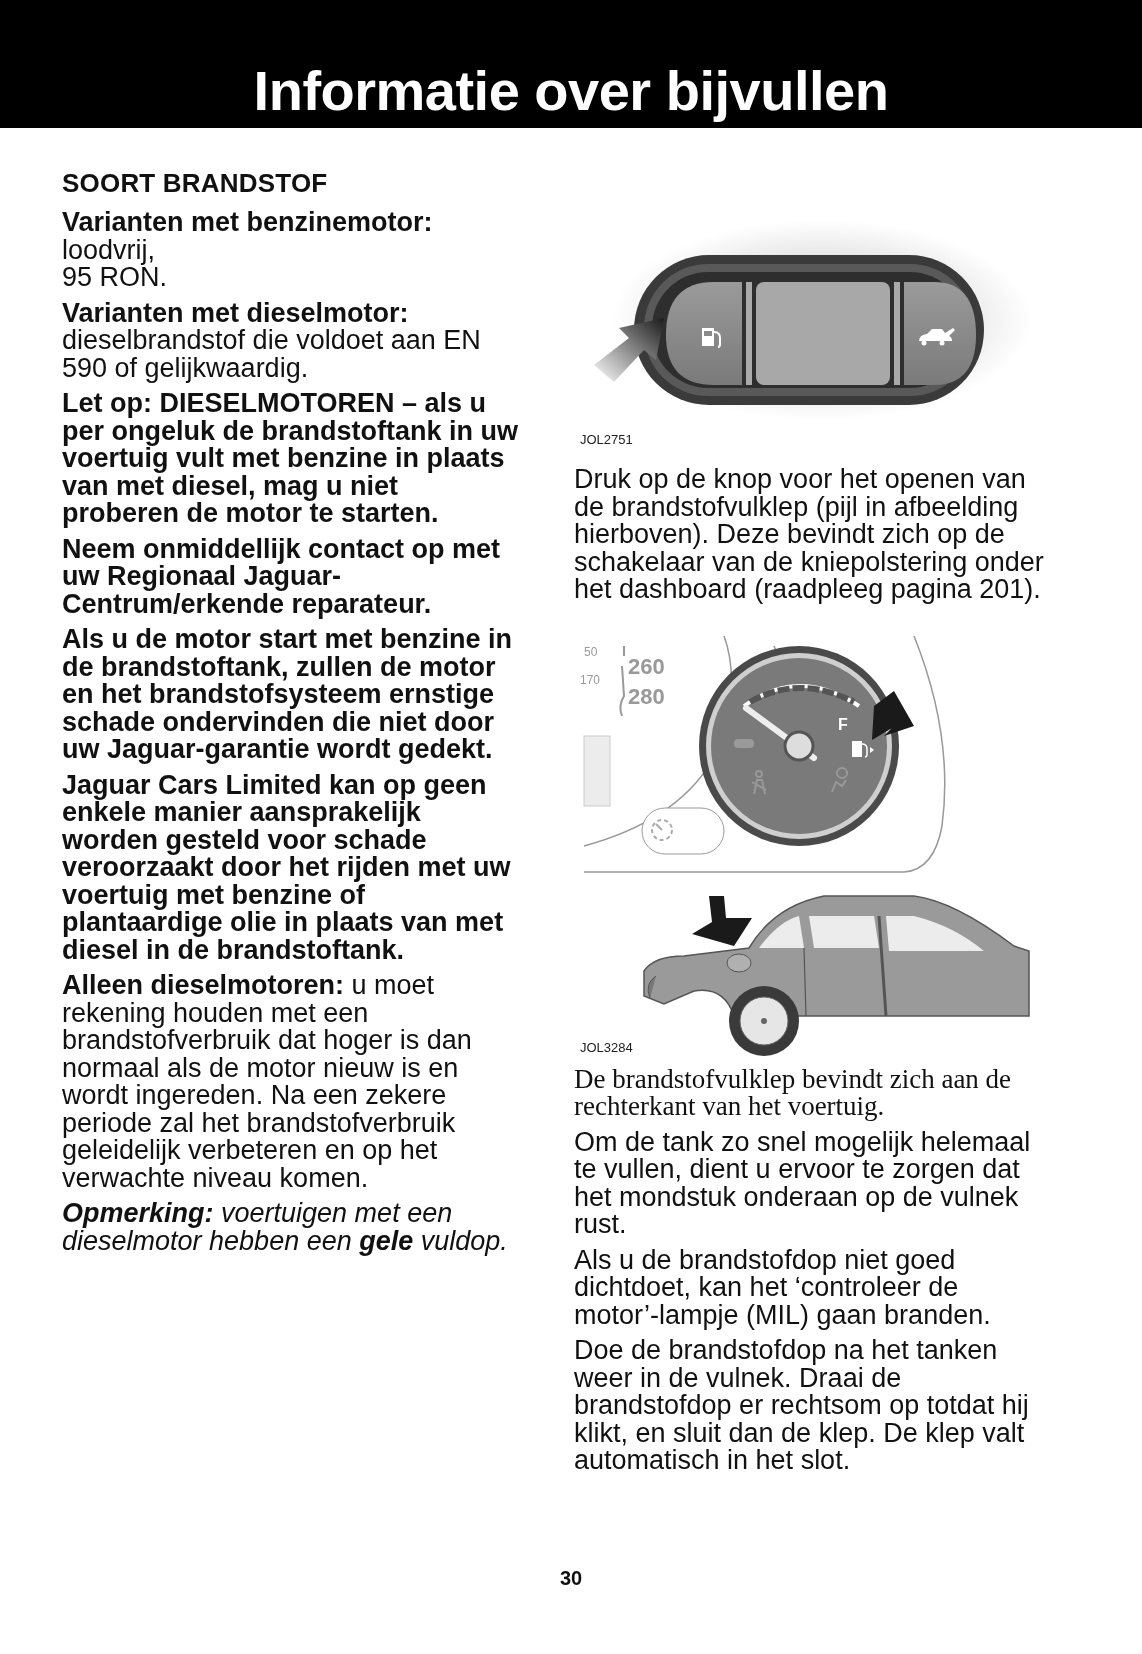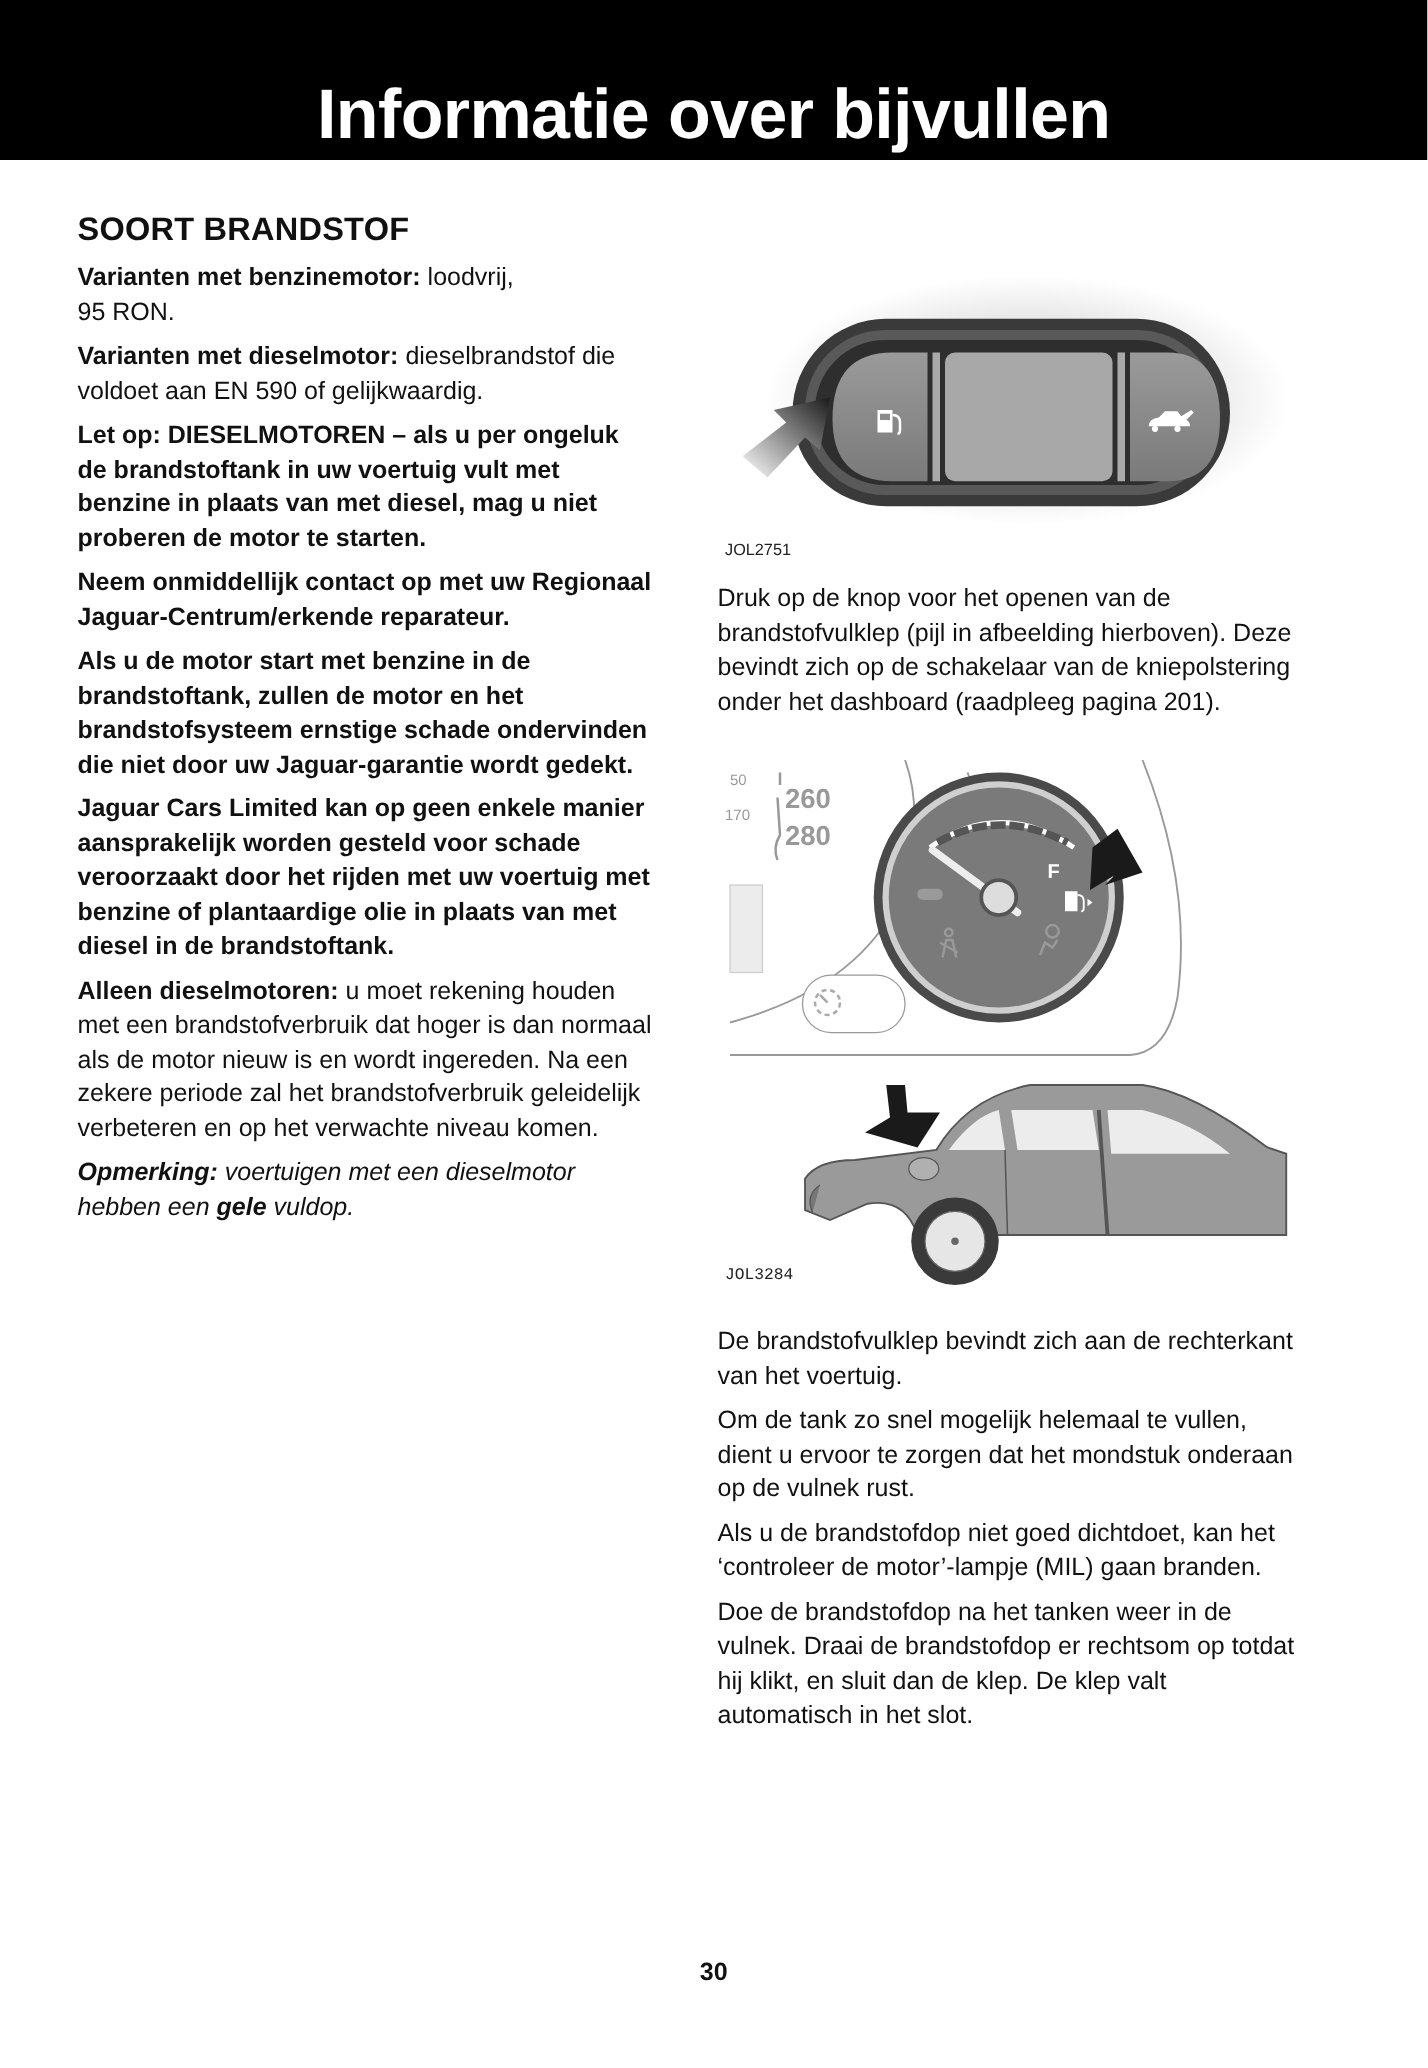--- a/index.html
+++ b/index.html
@@ -5,21 +5,21 @@
   html, body { margin: 0; padding: 0; background: #ffffff; }
   body { width: 1142px; height: 1654px; position: relative; overflow: hidden;
          font-family: "Liberation Sans", "DejaVu Sans", sans-serif; color: #111; }
   .header { position: absolute; left: 0; top: 0; width: 1142px; height: 128px; background: #000; }
   .header h1 { position: absolute; left: 0; right: 0; top: 58px; margin: 0; text-align: center;
                color: #fff; font-size: 56px; font-weight: bold; letter-spacing: -0.5px; }
   .col { position: absolute; top: 160px; }
   .col-left { left: 62px; width: 460px; }
   .col-right { left: 574px; width: 470px; }
   h2 { margin: 8px 0 10px 0; font-size: 26px; font-weight: bold; letter-spacing: 0.2px; }
-  p { margin: 0 0 8px 0; font-size: 20px; line-height: 27.5px; }
+  p { margin: 0 0 8px 0; font-size: 27px; line-height: 27.5px; }
   .b { font-weight: bold; }
   .i { font-style: italic; }
   .fig { position: relative; }
   .fig-label { font-size: 13px; color: #222; position: absolute; left: 6px; }
   .pagenum { position: absolute; left: 0; width: 1142px; top: 1567px; text-align: center;
              font-size: 20px; font-weight: bold; }
 </style>
 </head>
 <body>
 
@@ -144,22 +144,22 @@
         <line x1="305" y1="40" x2="312" y2="140" stroke="#555" stroke-width="3"></line>
         <line x1="230" y1="72" x2="232" y2="140" stroke="#555" stroke-width="1.2"></line>
         <ellipse cx="165" cy="87" rx="12" ry="9" fill="#b0b0b0" stroke="#555"></ellipse>
         <circle cx="190" cy="145" r="35" fill="#3a3a3a"></circle>
         <circle cx="190" cy="145" r="24" fill="#e6e6e6" stroke="#666"></circle>
         <circle cx="190" cy="145" r="3" fill="#666"></circle>
         <path d="M 82 100 Q 70 108 76 122" stroke="#555" fill="#777"></path>
       </g>
       <path d="M 135 20 L 150 20 L 152 42 L 178 42 L 160 70 L 118 58 L 138 46 Z" fill="#1a1a1a"></path>
     </svg>
-    <span class="fig-label" style="top:164px;font-family:Liberation Mono, monospace;">JOL3284</span>
+    <span class="fig-label" style="top:164px;">JOL3284</span>
   </div>
 
-  <p style="margin-top:22px;">De brandstofvulklep bevindt zich aan de rechterkant van het voertuig.</p>
+  <p style="font-family:Liberation Serif, serif;">De brandstofvulklep bevindt zich aan de rechterkant van het voertuig.</p>
   <p>Om de tank zo snel mogelijk helemaal te vullen, dient u ervoor te zorgen dat het mondstuk onderaan op de vulnek rust.</p>
   <p>Als u de brandstofdop niet goed dichtdoet, kan het ‘controleer de motor’-lampje (MIL) gaan branden.</p>
   <p>Doe de brandstofdop na het tanken weer in de vulnek. Draai de brandstofdop er rechtsom op totdat hij klikt, en sluit dan de klep. De klep valt automatisch in het slot.</p>
 </div>
 
 <div class="pagenum">30</div>
 
 </body></html>

